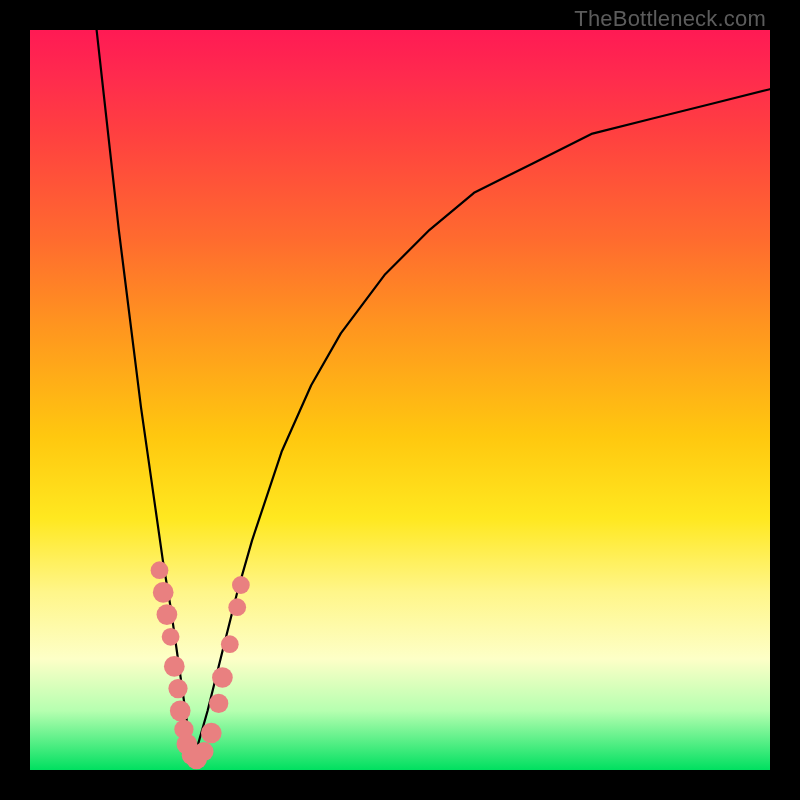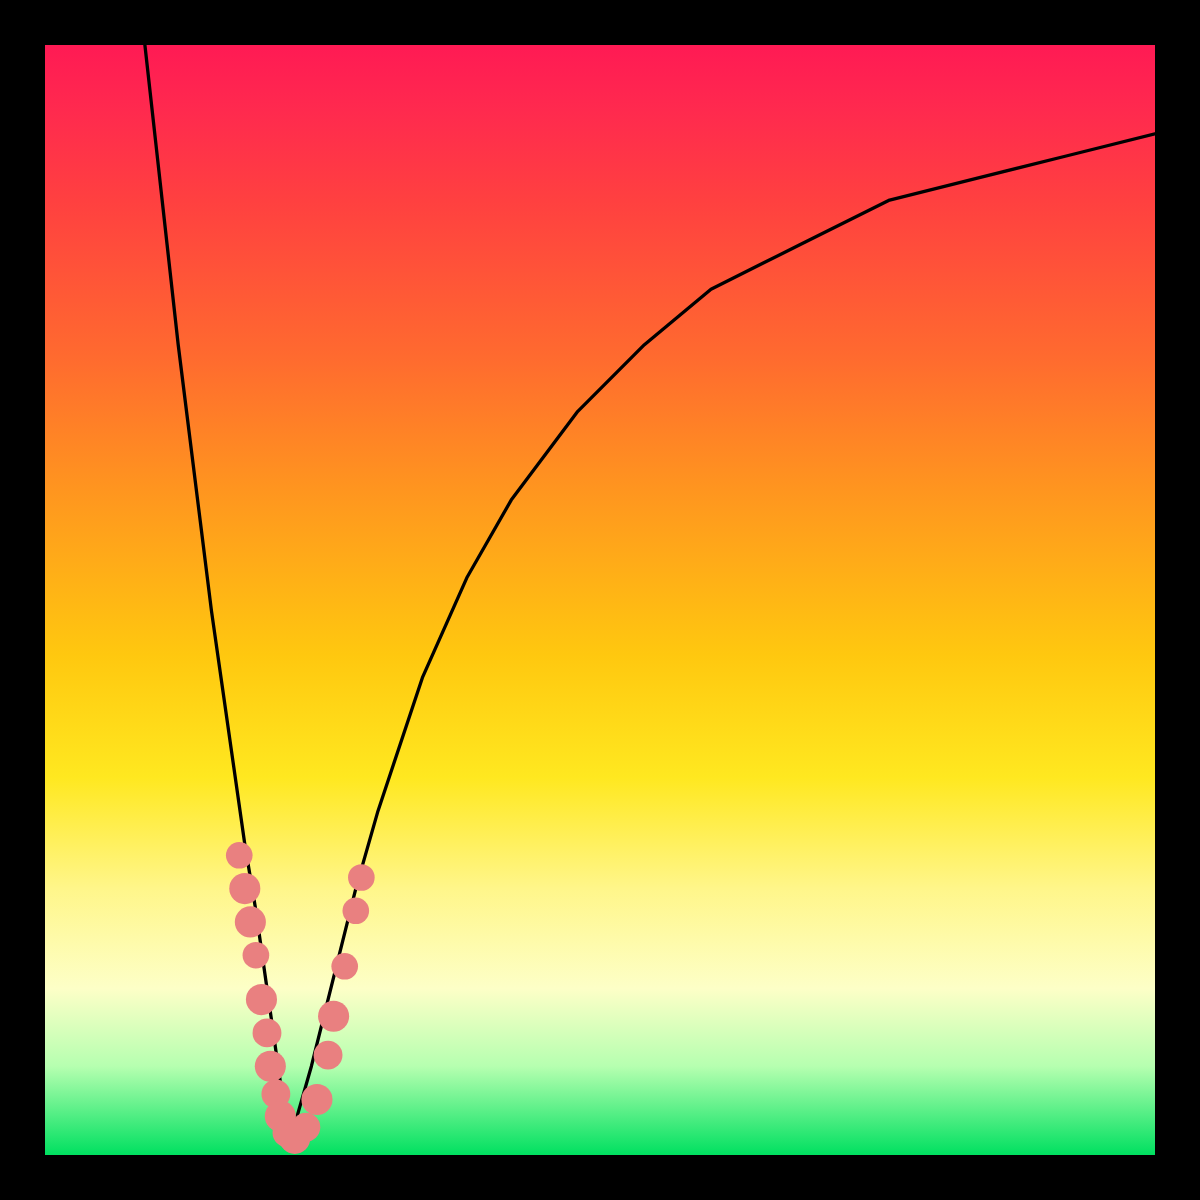--- a/index.html
+++ b/index.html
@@ -53,20 +53,21 @@
   }
   svg.curves {
     position: absolute;
     inset: 0;
   }
 </style>
 </head>
 <body>
 
 <div class="frame">
+  <div class="watermark">TheBottleneck.com</div>
   <div class="plot-area">
     <div class="gradient-bg"></div>
     <svg class="curves" viewBox="0 0 740 740" preserveAspectRatio="none">
       <g id="curve-group">
           <path d="M66.60 0.00 L74.00 66.60 L81.40 133.20 L88.80 199.80 L96.20 259.00 L103.60 318.20 L111.00 377.40 L118.40 429.20 L125.80 481.00 L133.20 532.80 L140.60 577.20 L148.00 629.00 L155.40 680.80 L162.80 732.60" fill="none" stroke="#000000" stroke-width="2.2" stroke-linecap="round" stroke-linejoin="round"></path>
           <path d="M162.80 732.60 L177.60 680.80 L192.40 621.60 L207.20 562.40 L222.00 510.60 L251.60 421.80 L281.20 355.20 L310.80 303.40 L355.20 244.20 L399.60 199.80 L444.00 162.80 L503.20 133.20 L562.40 103.60 L621.60 88.80 L680.80 74.00 L740.00 59.20" fill="none" stroke="#000000" stroke-width="2.2" stroke-linecap="round" stroke-linejoin="round"></path>
         </g>
       <g id="marker-group">
           <circle cx="129.50" cy="540.20" r="8.88" fill="#e98080" stroke="#d97272" stroke-width="0"></circle>
           <circle cx="133.20" cy="562.40" r="10.36" fill="#e98080" stroke="#d97272" stroke-width="0"></circle>

